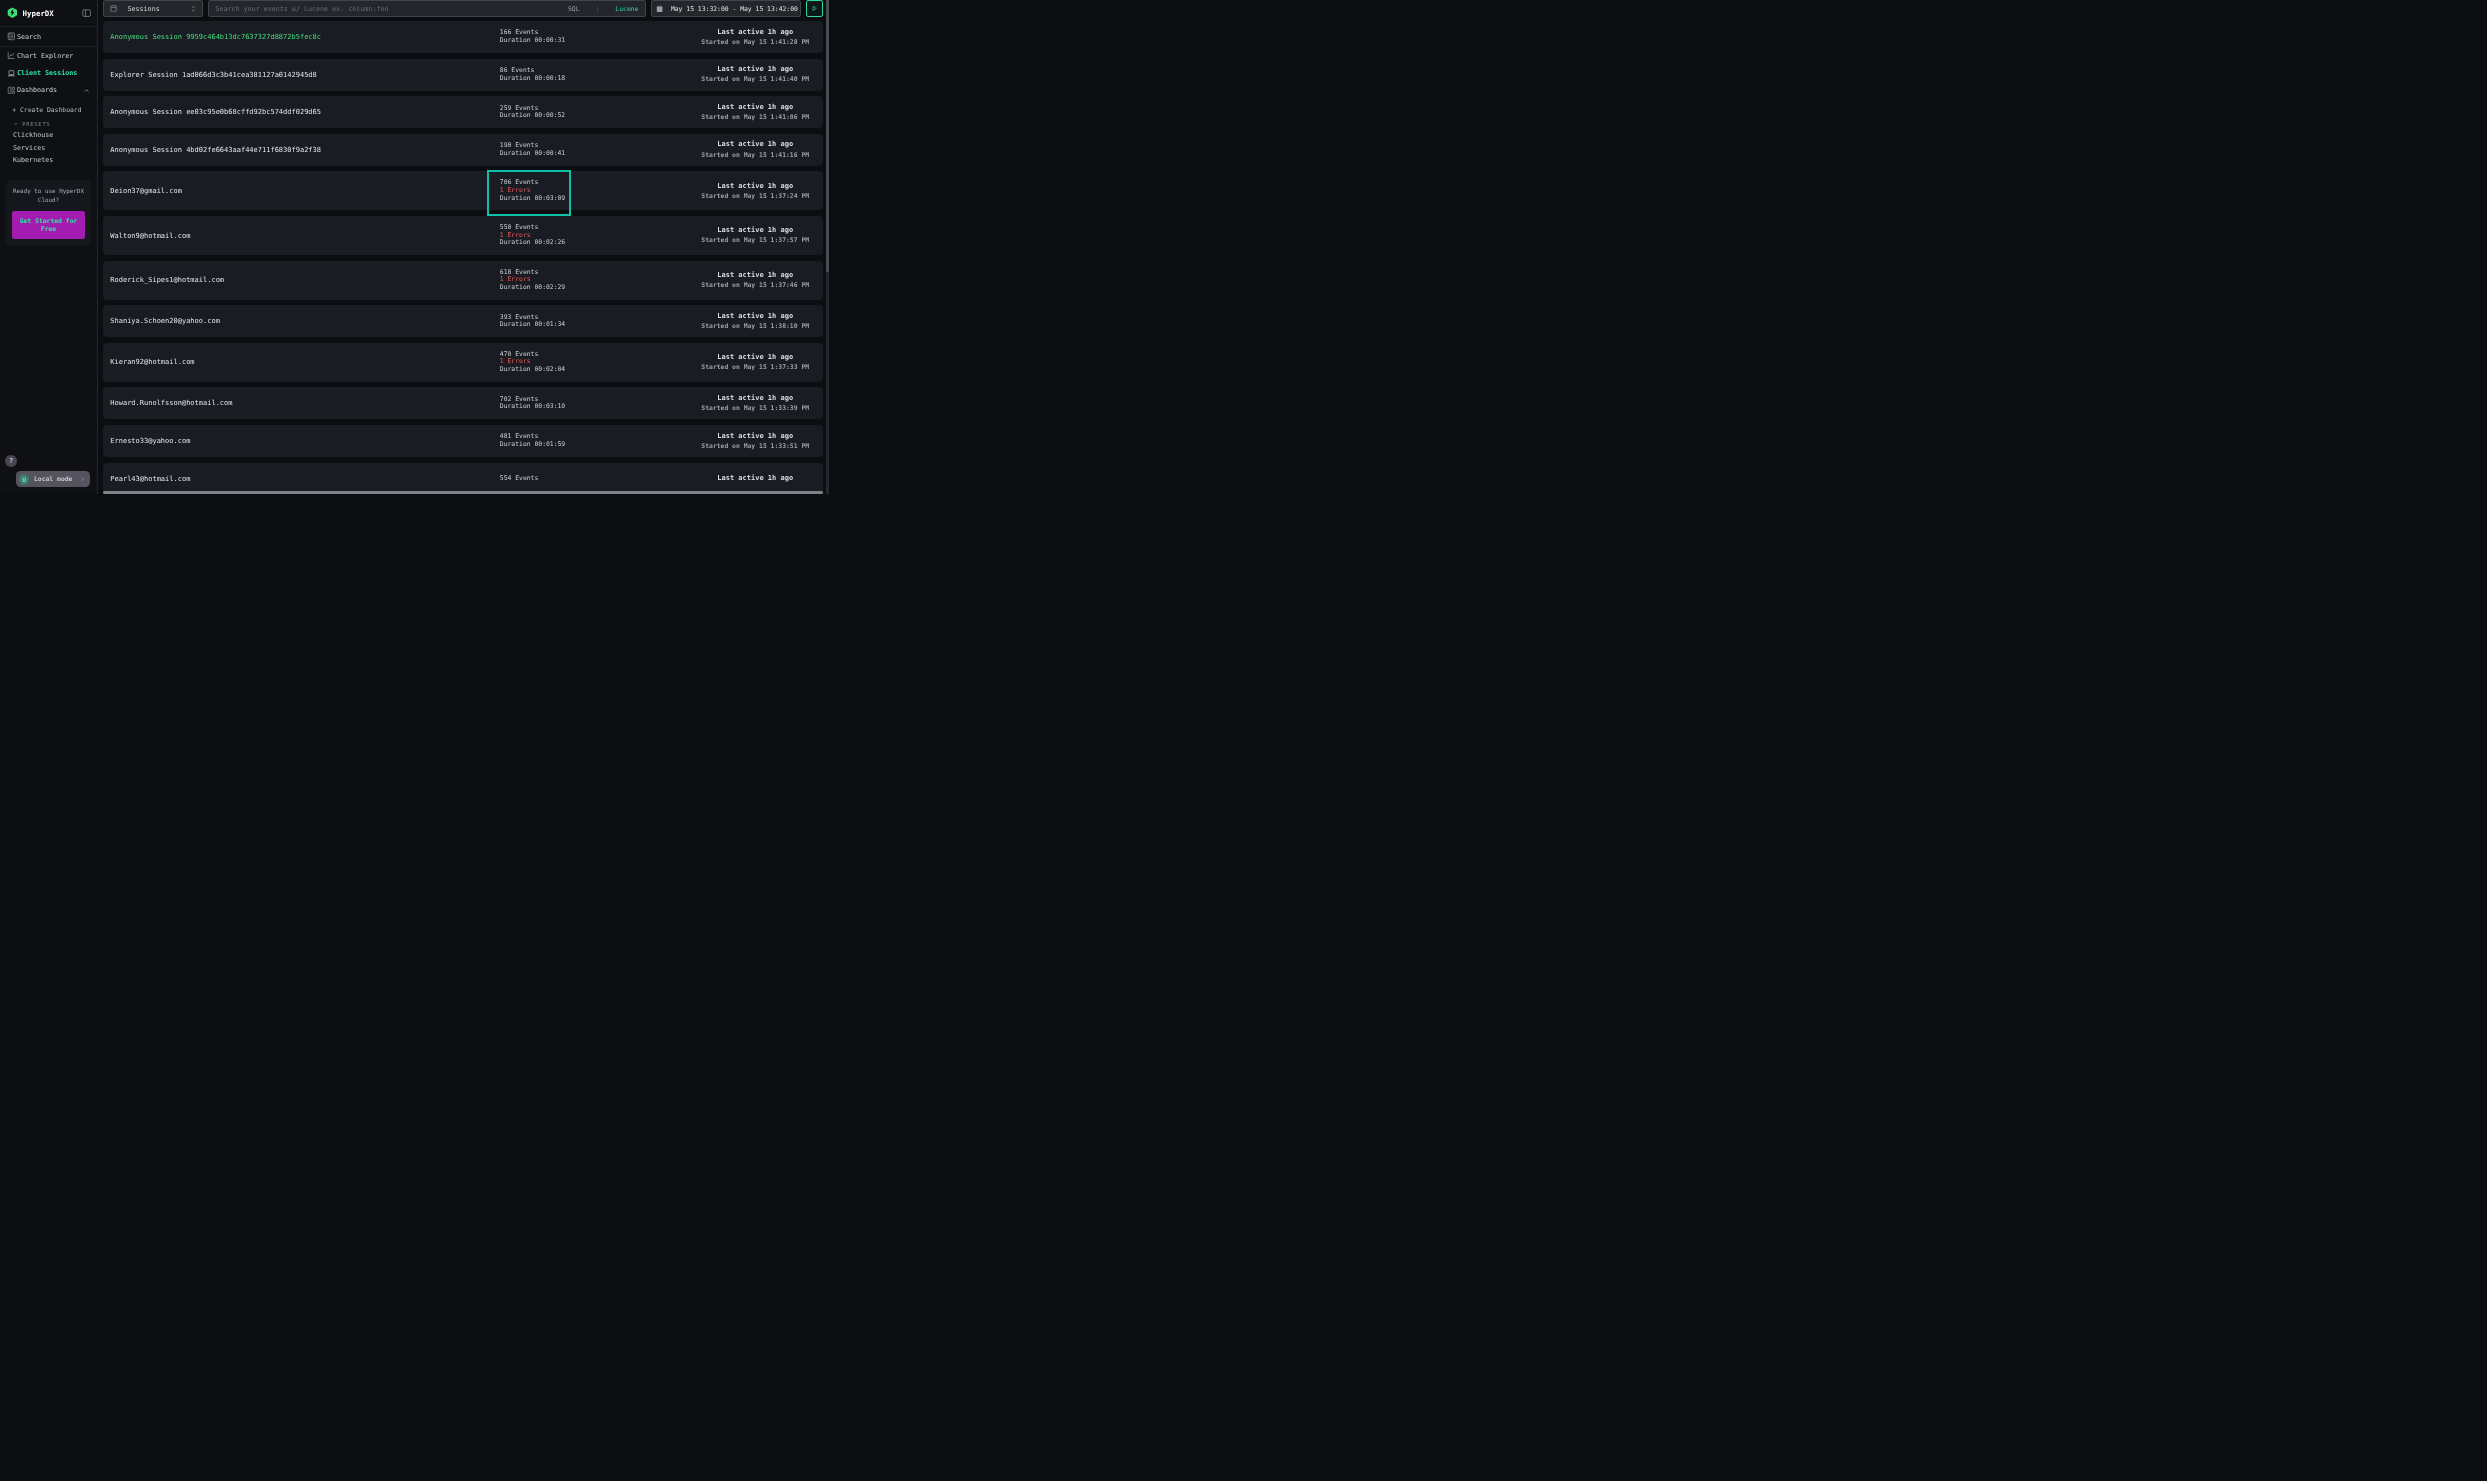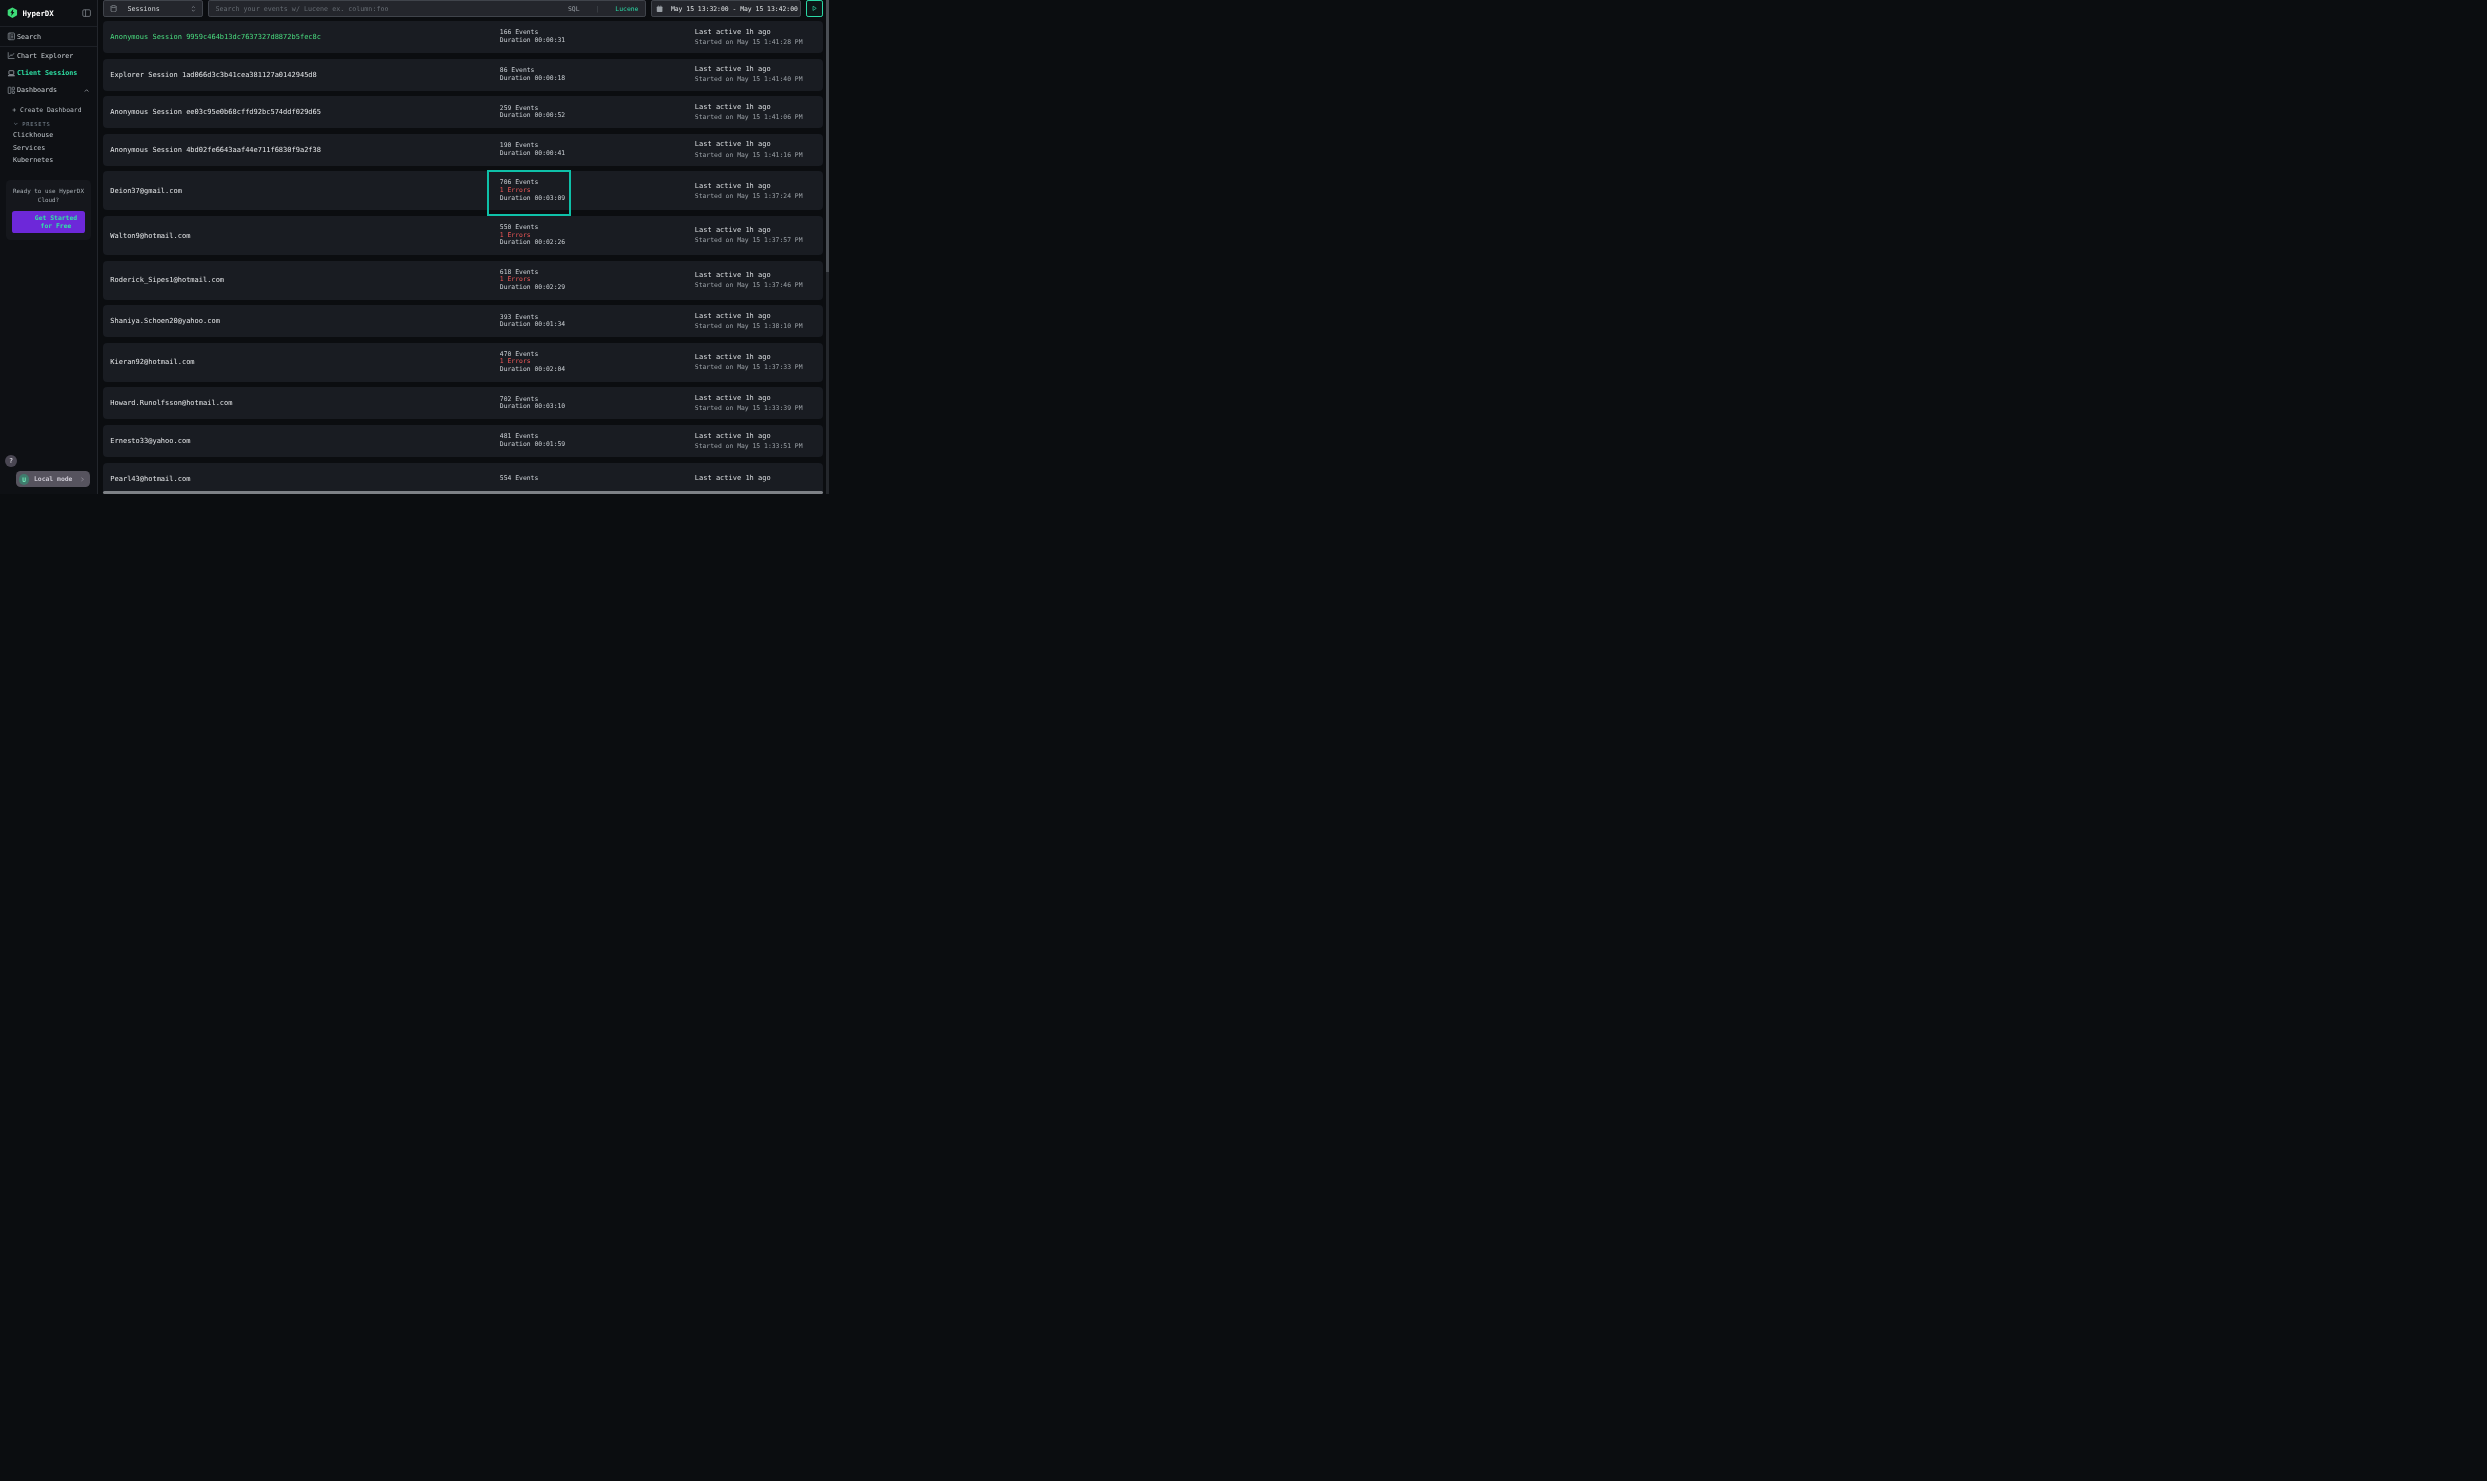--- a/index.html
+++ b/index.html
@@ -30,23 +30,23 @@
   .sub { padding-top:2.1px; }
   .create-dash { padding:4.6px 7.2px 2.6px 12.3px; color:#b6bcc2; font-size:6.4px; cursor:pointer; }
   .presets-row { display:flex; align-items:center; gap:3.6px; padding:4.1px 7.2px 2.1px 13px;
                  color:#7d8995; font-size:5.4px; letter-spacing:0.8px; cursor:pointer; }
   .presets-row svg { color:#7d8995; }
   .preset { padding:2.3px 7.2px 2.3px 13px; color:#c3c9ce; font-size:6.7px; cursor:pointer; }
 
   .cloud-card { margin:13.3px 6.2px 0; background:#15171c; border-radius:4.6px;
                 padding:7.2px 6.2px 6.7px; text-align:center; }
   .cloud-text { color:#a7aeb4; font-size:5.9px; line-height:1.6; }
-  .cloud-btn { margin-top:5.6px; width:100%; height:22px; background:#6d28d9; color:#31e4a5;
+  .cloud-btn { margin-top:5.6px; width:100%; height:28px; background:#a21caf; color:#31e4a5;
                font-weight:bold; font-size:6.4px; border:none; border-radius:2.6px;
-               font-family:inherit; cursor:pointer;padding-left:15px; }
+               font-family:inherit; cursor:pointer; }
 
   .help-btn { position:absolute; left:5.1px; bottom:27px; width:11.8px; height:11.8px; border-radius:50%;
               background:#494652; color:#eceaf2; font-size:6.7px; display:flex; align-items:center;
               justify-content:center; cursor:pointer; }
   .local-pill { position:absolute; left:16px; right:7.2px; bottom:7.2px; height:15.4px; border-radius:4.6px;
                 background:#56535e; display:flex; align-items:center; gap:4.6px; padding:0 4.6px 0 2.6px;
                 cursor:pointer; }
   .avatar { width:10.8px; height:10.8px; border-radius:50%; background:#3f7c6d; color:#74eebb;
             font-size:6.2px; font-weight:bold; display:flex; align-items:center; justify-content:center; }
   .lm-label { color:#cdcad4; font-size:6.4px; font-weight:bold; flex:1; }
@@ -78,21 +78,21 @@
   
   .list { display:flex; flex-direction:column; gap:5.6px; padding-top:4.1px; }
   .row { background:#191c22; border-radius:4.1px; display:flex; align-items:center;
          padding-left:7.2px; height:32px; min-height:32px; position:relative; cursor:pointer; }
   .row.tall { height:39px; min-height:39px; }
   .title { flex:1; color:#e4e6e8; font-size:7px; min-width:0; white-space:nowrap; overflow:hidden; }
   .row.green .title { color:#4ade80; }
   .stats { width:195px; min-width:195px; font-size:6.4px; color:#c9ced3; line-height:7.7px;
            position:relative; }
   .stats .err { color:#ef5757; }
-  .meta { width:128px; min-width:128px; text-align:left; padding-right:7.2px; white-space:nowrap; }
+  .meta { width:128px; min-width:128px; text-align:center; padding-right:7.2px; white-space:nowrap;font-weight:bold; }
   .last { color:#dcdfe2; font-size:7px; line-height:8.7px; }
   .started { color:#9aa0a6; font-size:6.4px; line-height:8.7px; margin-top:1.5px; }
 
   .hl { position:absolute; left:-13.3px; top:-9.2px; width:84px; height:calc(100% + 22.6px);
         border:2.1px solid #0ec0a8; pointer-events:none; z-index:5; }
 
   
   .hscroll { position:absolute; left:5.1px; right:6.2px; bottom:0; height:2.6px; background:#7e8186;
              border-radius:1.5px; cursor:pointer; }
   .vscroll { position:absolute; right:0; top:0; width:2.6px; height:100%; background:#24272c; cursor:pointer; }

